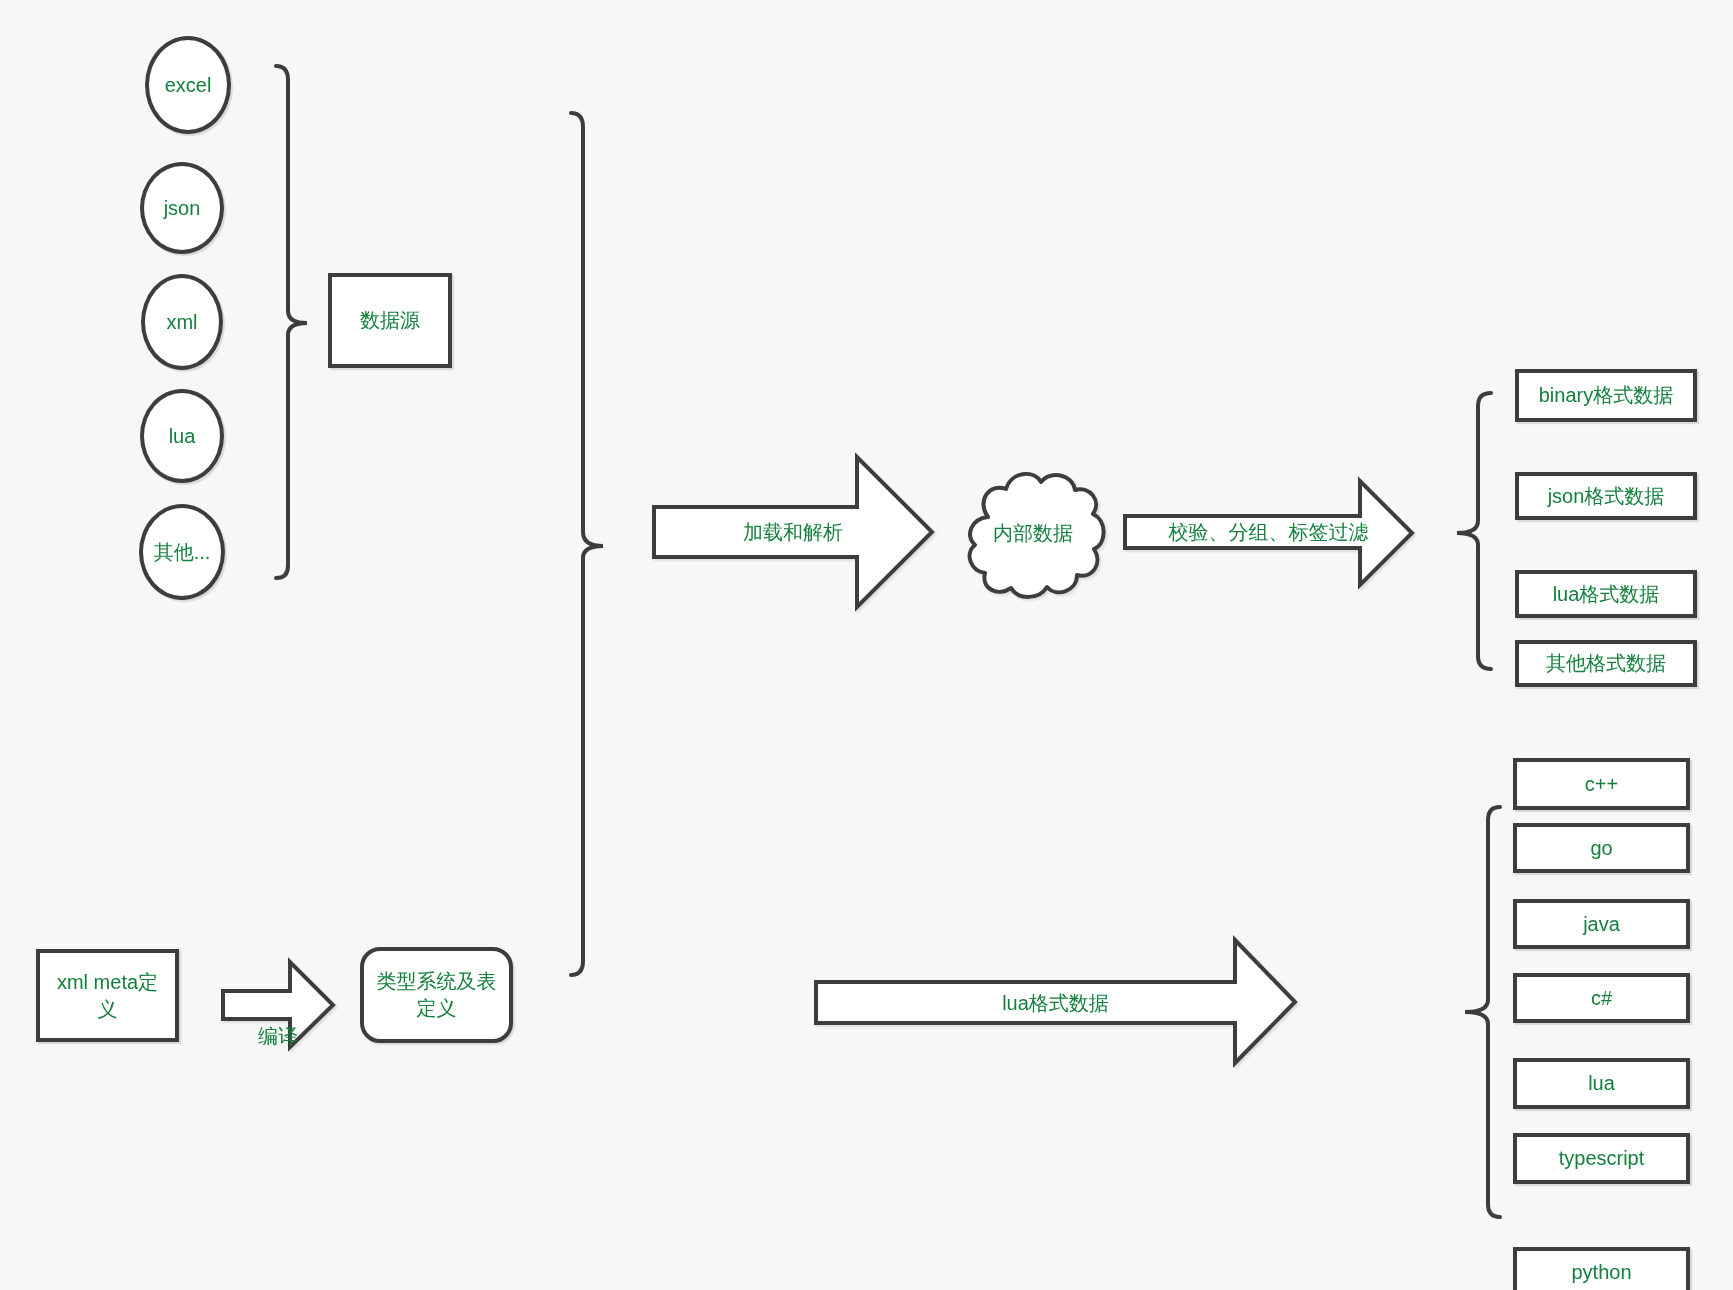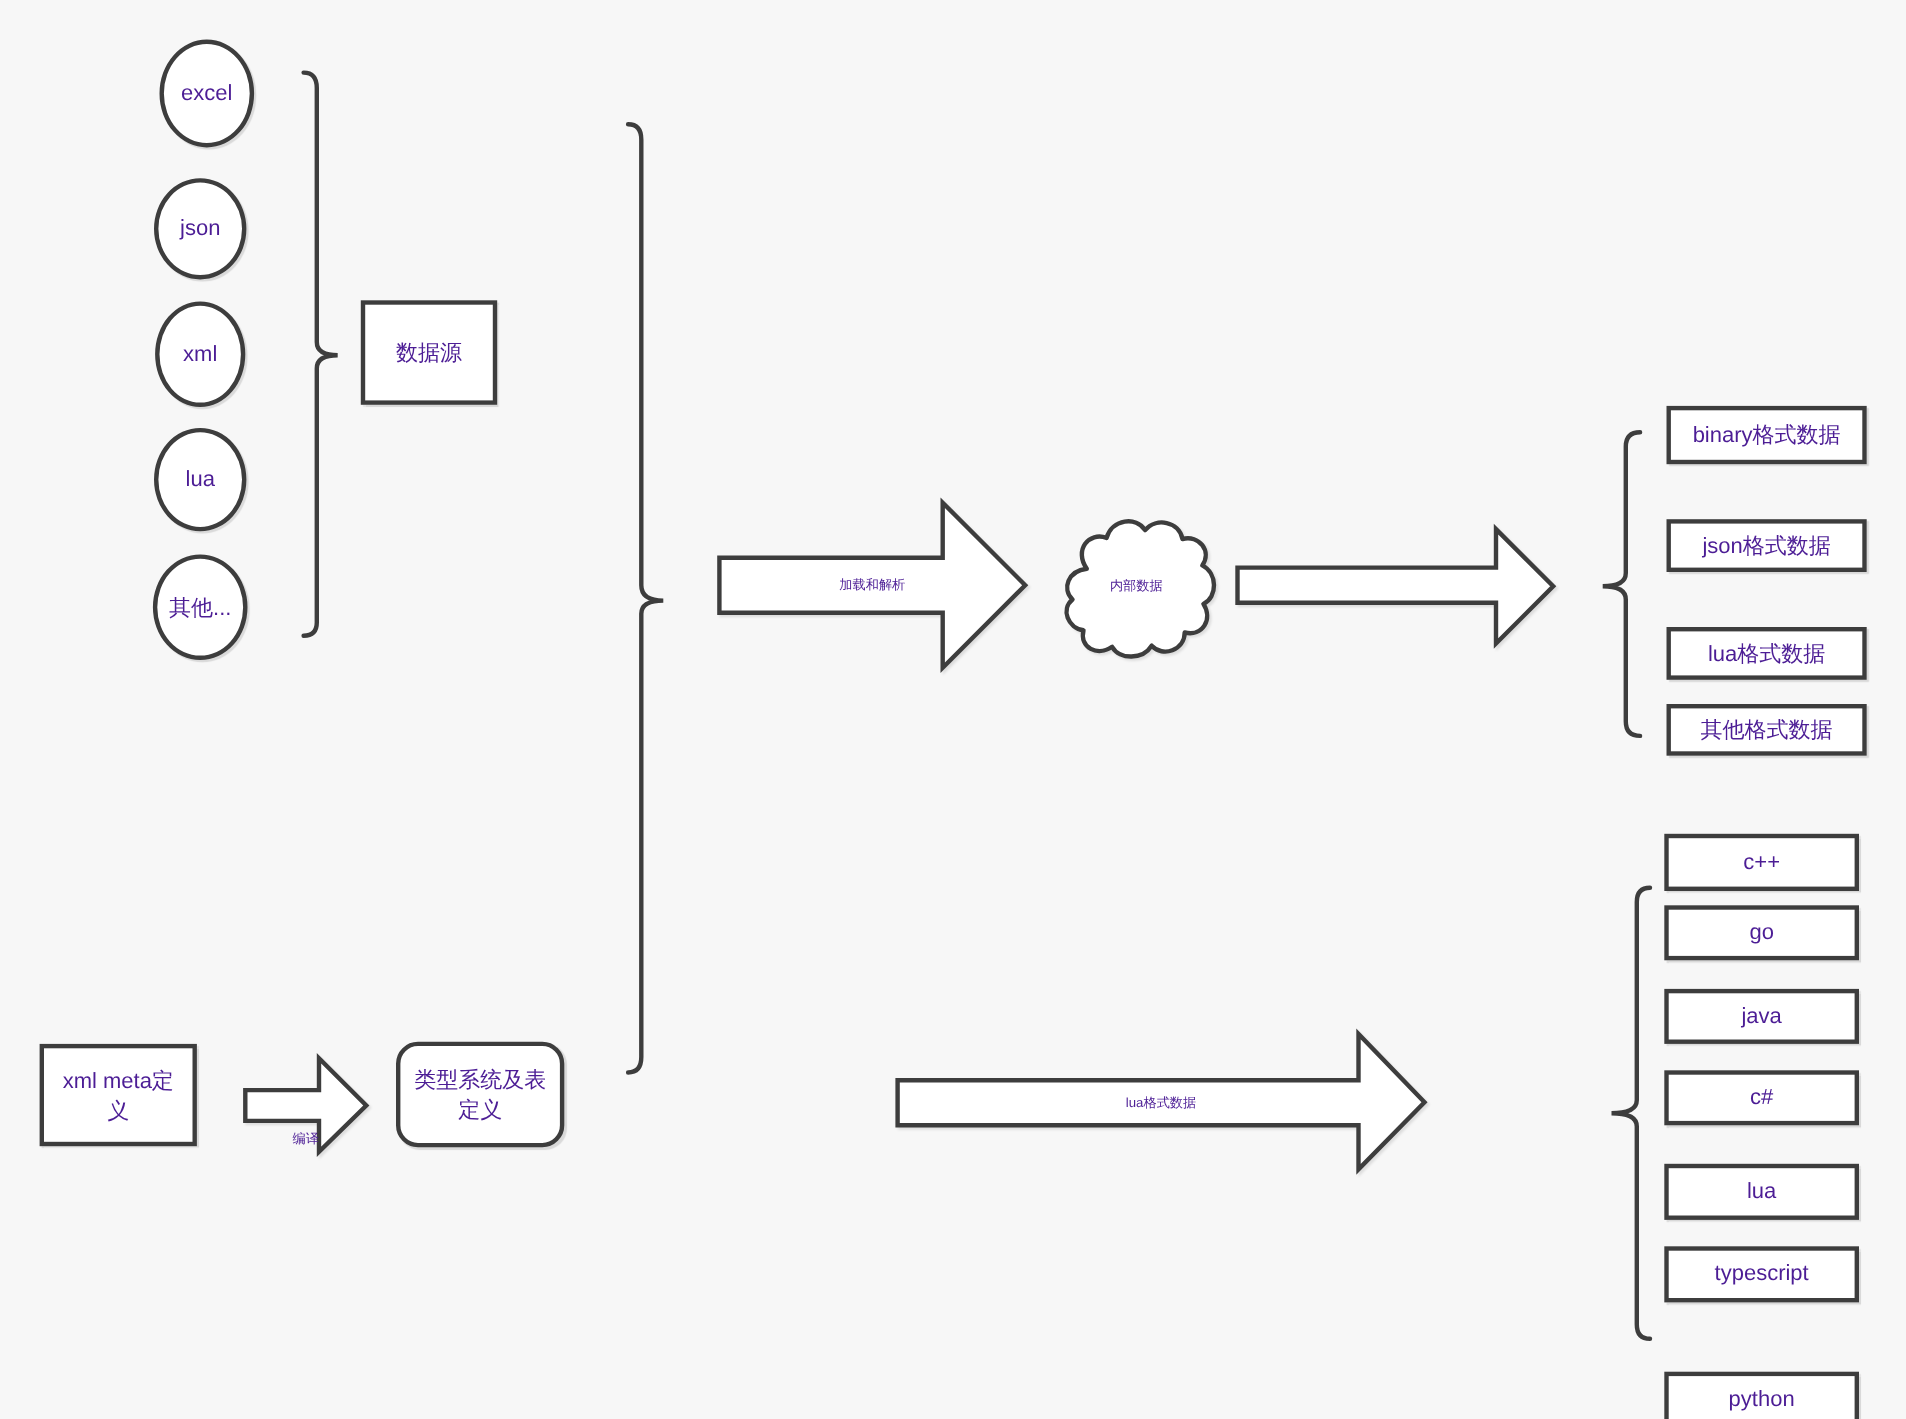--- a/index.html
+++ b/index.html
@@ -2,21 +2,21 @@
 <html><head>
 <meta charset="utf-8">
 <style>
   html, body { margin: 0; padding: 0; background: #f7f7f7; }
   .stage {
     position: relative;
     width: 1733px;
     height: 1290px;
     background: #f7f7f7;
     font-family: "Liberation Sans", "DejaVu Sans", sans-serif;
-    color: #4c1d95;
+    color: #15803d;
     overflow: hidden;
   }
   svg.layer {
     position: absolute;
     left: 0; top: 0;
     width: 1733px; height: 1290px;
   }
   .shape-shadow { filter: drop-shadow(2px 2px 1px rgba(0,0,0,0.10)); }
   .node {
     position: absolute;
@@ -31,21 +31,21 @@
     box-shadow: 2px 2px 1px rgba(0,0,0,0.12);
   }
   .ellipse { border-radius: 50%; }
   .rounded { border-radius: 20px; }
   .label {
     position: absolute;
     display: flex;
     align-items: center;
     justify-content: center;
     text-align: center;
-    font-size: 12px;
+    font-size: 20px;
     line-height: 1.3;
     pointer-events: none;
   }
   .wrap-112 { display: inline-block; width: 112px; word-break: break-all; }
   .wrap-126 { display: inline-block; width: 126px; word-break: break-all; }
 </style>
 </head>
 <body>
 
 <div class="stage">
@@ -99,20 +99,21 @@
   </div>
   <div class="node ellipse" style="left:139px; top:504px; width:86px; height:96px;">
     <span>其他...</span>
   </div>
 
   <div class="node" style="left:328px; top:273px; width:124px; height:95px;">
     <span>数据源</span>
   </div>
 
   <div class="label" style="left:654px; top:507px; width:278px; height:50px;">加载和解析</div>
+  <div class="label" style="left:1125px; top:516px; width:287px; height:32px;">校验、分组、标签过滤</div>
   <div class="label" style="left:223px; top:1022px; width:110px; height:28px;text-align:right;">编译</div>
   <div class="label" style="left:816px; top:982px; width:479px; height:41px;">lua格式数据</div>
 
   <div class="label" style="left:977px; top:508px; width:112px; height:50px;">内部数据</div>
 
   <div class="node" style="left:1515px; top:369px; width:182px; height:53px;">
     <span>binary格式数据</span>
   </div>
   <div class="node" style="left:1515px; top:472px; width:182px; height:48px;">
     <span>json格式数据</span>

